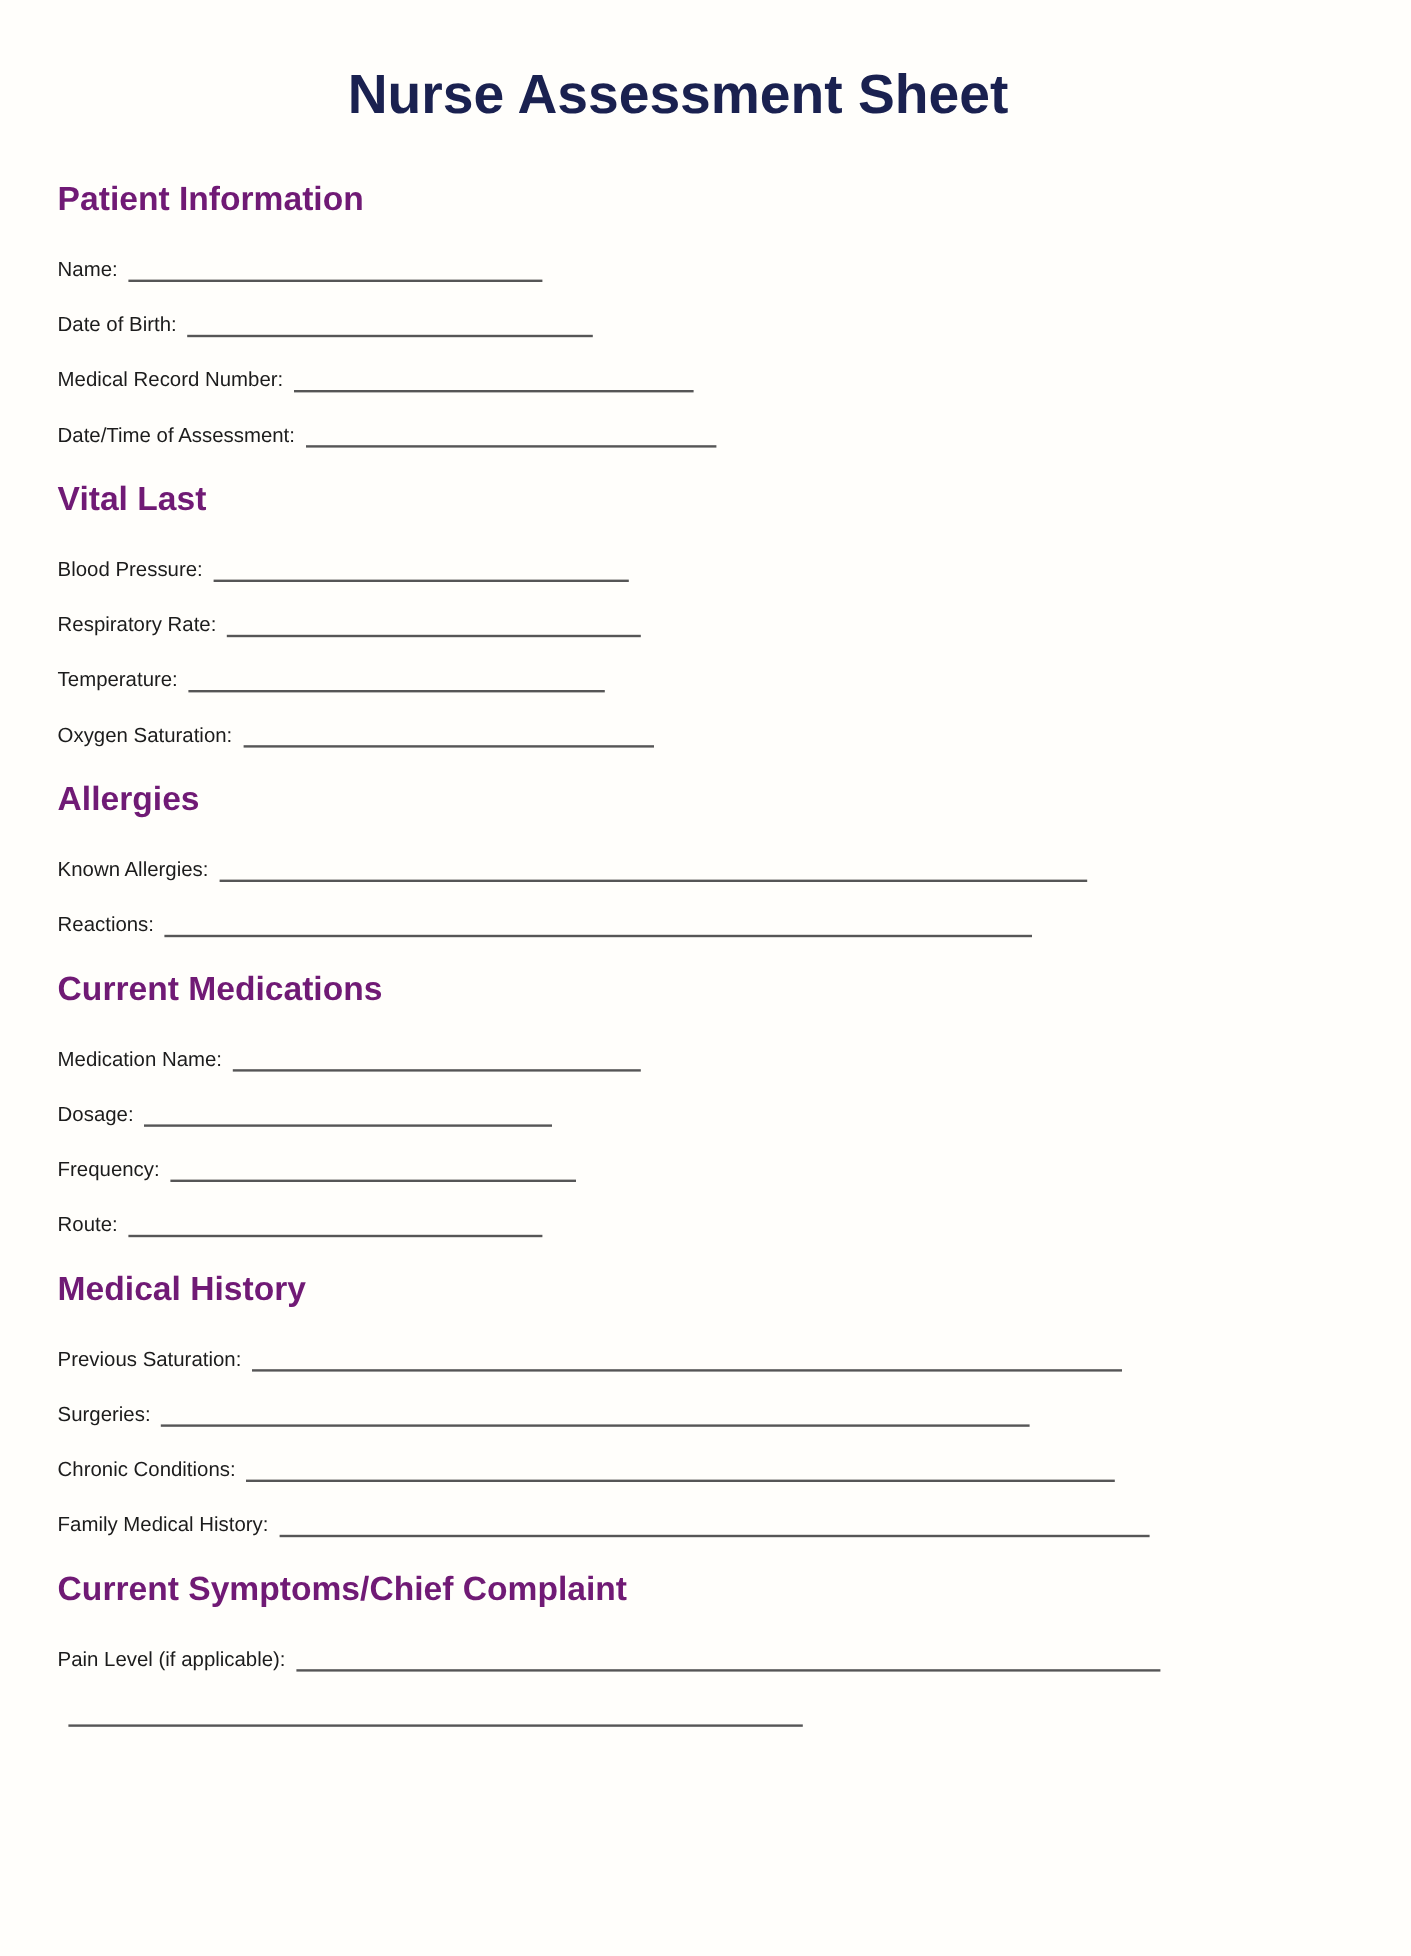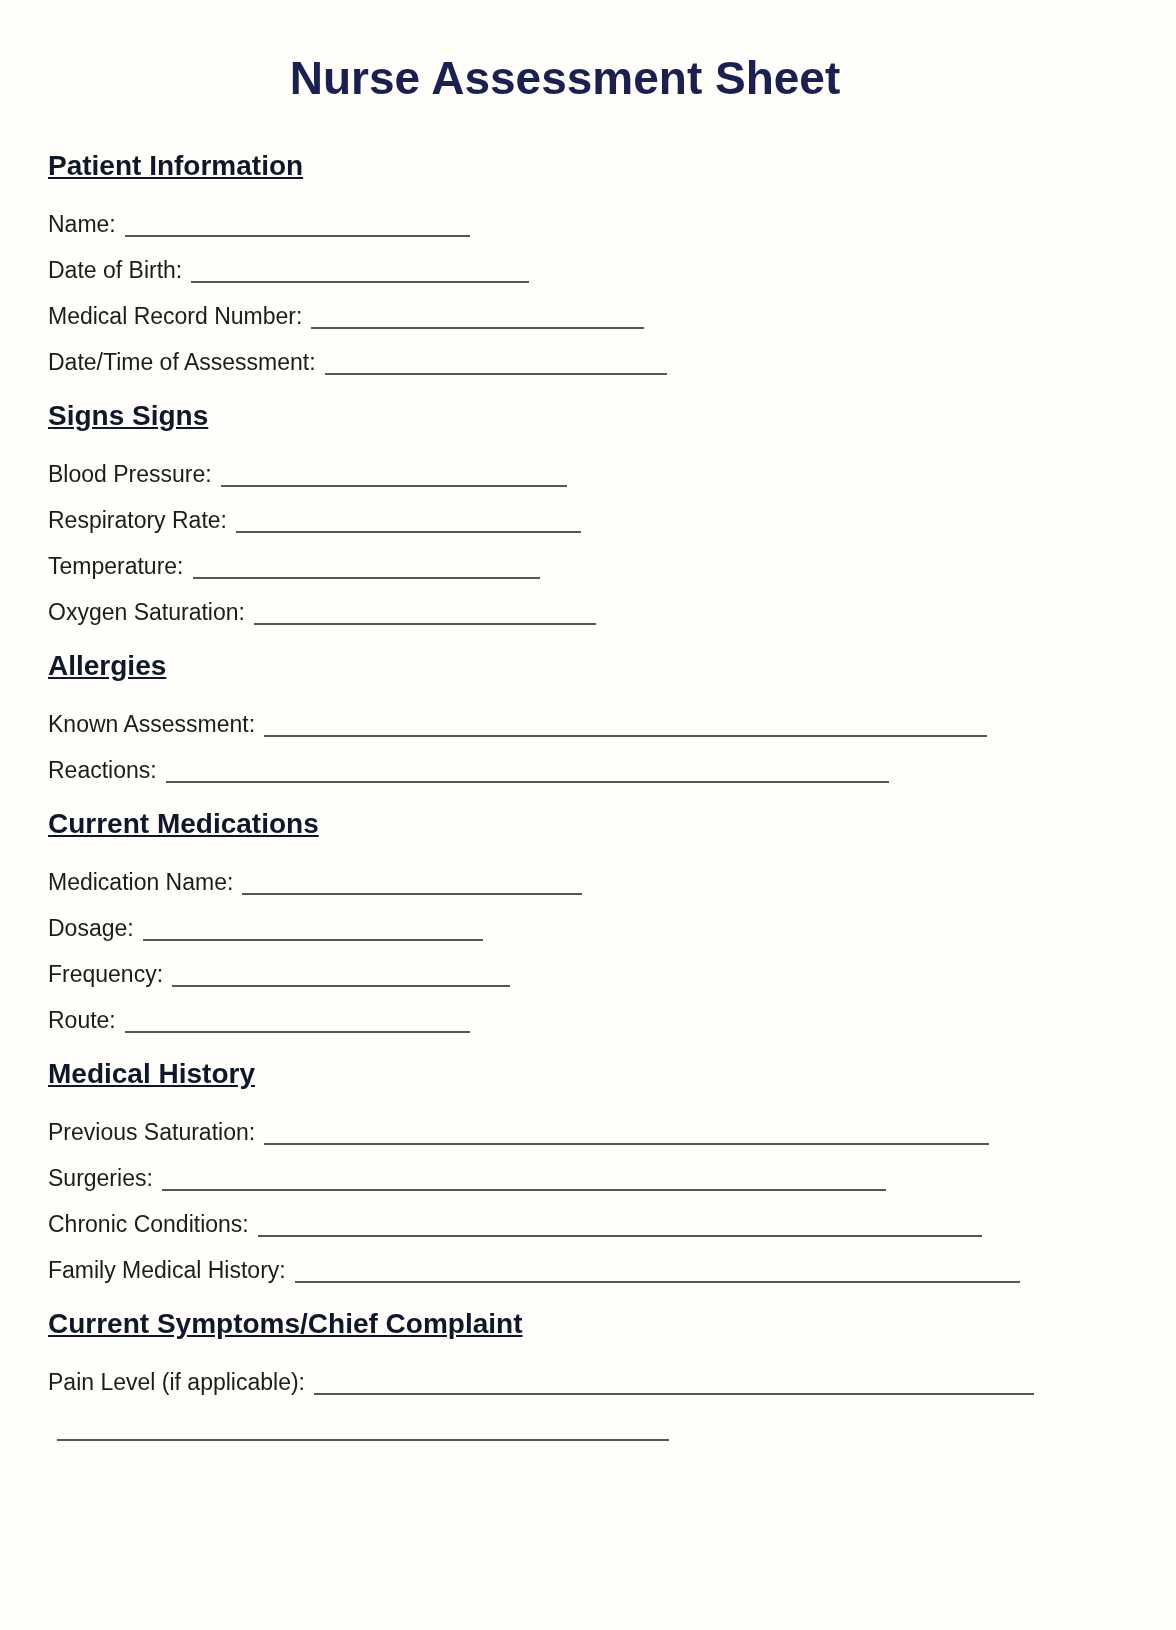--- a/index.html
+++ b/index.html
@@ -30,27 +30,26 @@
     line-height: 52px;
     font-weight: bold;
     color: #1a2150;
     margin: 0 0 22px 0;
     letter-spacing: 0px;
   }
   h2.section-heading {
     font-size: 28px;
     line-height: 32px;
     font-weight: bold;
-    color: #0f172a;
+    color: #701a75;
     margin: 24px 0 10px 0;
-    text-decoration: underline;
   }
   .field {
     margin: 19px 0 0 0;
-    font-size: 23px;
+    font-size: 17px;
     line-height: 27px;
     white-space: nowrap;
     text-align: right;
   }
   .field-label {
     color: #1c1c1c;
   }
   .blank-line {
     display: inline-block;
     height: 2px;
@@ -73,37 +72,37 @@
   <div class="field">
     <span class="field-label">Date of Birth:</span><span class="blank-line" style="width:338px"></span>
   </div>
   <div class="field">
     <span class="field-label">Medical Record Number:</span><span class="blank-line" style="width:333px"></span>
   </div>
   <div class="field">
     <span class="field-label">Date/Time of Assessment:</span><span class="blank-line" style="width:342px"></span>
   </div>
 
-  <h2 class="section-heading">Signs Signs</h2>
+  <h2 class="section-heading">Vital Last</h2>
   <div class="field">
     <span class="field-label">Blood Pressure:</span><span class="blank-line" style="width:346px"></span>
   </div>
   <div class="field">
     <span class="field-label">Respiratory Rate:</span><span class="blank-line" style="width:345px"></span>
   </div>
   <div class="field">
     <span class="field-label">Temperature:</span><span class="blank-line" style="width:347px"></span>
   </div>
   <div class="field">
     <span class="field-label">Oxygen Saturation:</span><span class="blank-line" style="width:342px"></span>
   </div>
 
   <h2 class="section-heading">Allergies</h2>
   <div class="field">
-    <span class="field-label">Known Assessment:</span><span class="blank-line" style="width:723px"></span>
+    <span class="field-label">Known Allergies:</span><span class="blank-line" style="width:723px"></span>
   </div>
   <div class="field">
     <span class="field-label">Reactions:</span><span class="blank-line" style="width:723px"></span>
   </div>
 
   <h2 class="section-heading">Current Medications</h2>
   <div class="field">
     <span class="field-label">Medication Name:</span><span class="blank-line" style="width:340px"></span>
   </div>
   <div class="field">

